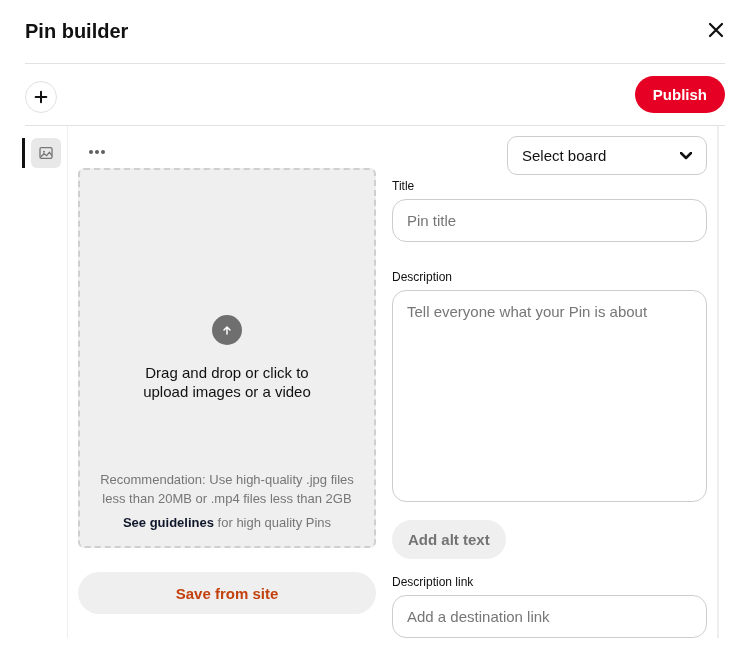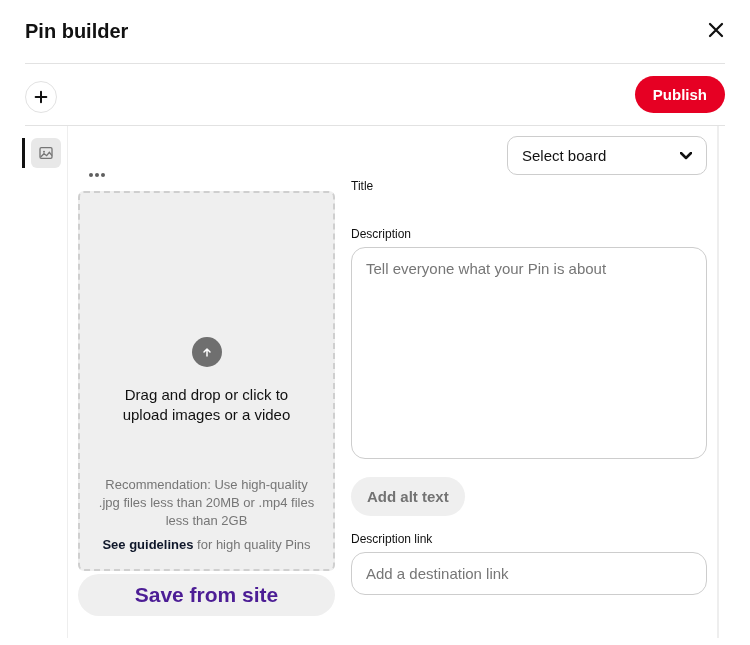--- a/index.html
+++ b/index.html
@@ -89,25 +89,24 @@
       flex: 1;
       background: #fff;
       border-left: 1px solid #eee;
       border-right: 1px solid #eee;
       display: flex;
       padding: 10px 10px 0 10px;
       gap: 16px;
       overflow: hidden;
     }
     .left-col {
-      width: 257px;
+      width: 298px;
       flex-shrink: 0;
       display: flex;
       flex-direction: column;
-      justify-content: center;
     }
     .more-btn {
       color: #5f5f5f;
       font-size: 18px;
       height: 32px;
       display: flex;
       align-items: center;
       padding-left: 10px;
       cursor: pointer;
       letter-spacing: 1px;
@@ -155,29 +154,29 @@
     }
     .upload-footer .guidelines {
       margin-top: 6px;
       color: #767676;
     }
     .upload-footer .guidelines strong {
       color: #0f172a;
       font-weight: 700;
     }
     .save-from-site {
-      margin-top: 3px;
+      margin-top: 24px;
       background: #efefef;
       border: none;
       border-radius: 26px;
       height: 42px;
       font-weight: 700;
-      font-size: 21px;
-      cursor: pointer;
-      color: #4c1d95;
+      font-size: 15px;
+      cursor: pointer;
+      color: #c2410c;
     }
     .right-col {
       flex: 1;
       display: flex;
       flex-direction: column;
     }
     .board-select {
       margin-left: auto;
       width: 200px;
       border: 1px solid #cdcdcd;
@@ -305,20 +304,21 @@
       <div class="board-select">
         <span>Select board</span>
         <span class="chevron">
           <svg width="12" height="8" viewBox="0 0 12 8">
               <path d="M1 1 L6 6 L11 1" stroke="#111" stroke-width="2.5" fill="none" stroke-linecap="round" stroke-linejoin="round"></path>
             </svg>
         </span>
       </div>
 
       <div class="field-label">Title</div>
+      <input class="text-input" placeholder="Pin title" style="">
 
       <div class="field-label" style="margin-top:28px;">Description</div>
       <textarea class="textarea-input" placeholder="Tell everyone what your Pin is about" style=""></textarea>
 
       <button class="alt-text-btn">Add alt text</button>
 
       <div class="field-label dest-label">Description link</div>
       <input class="text-input" placeholder="Add a destination link" style="">
     </div>
   </div>

